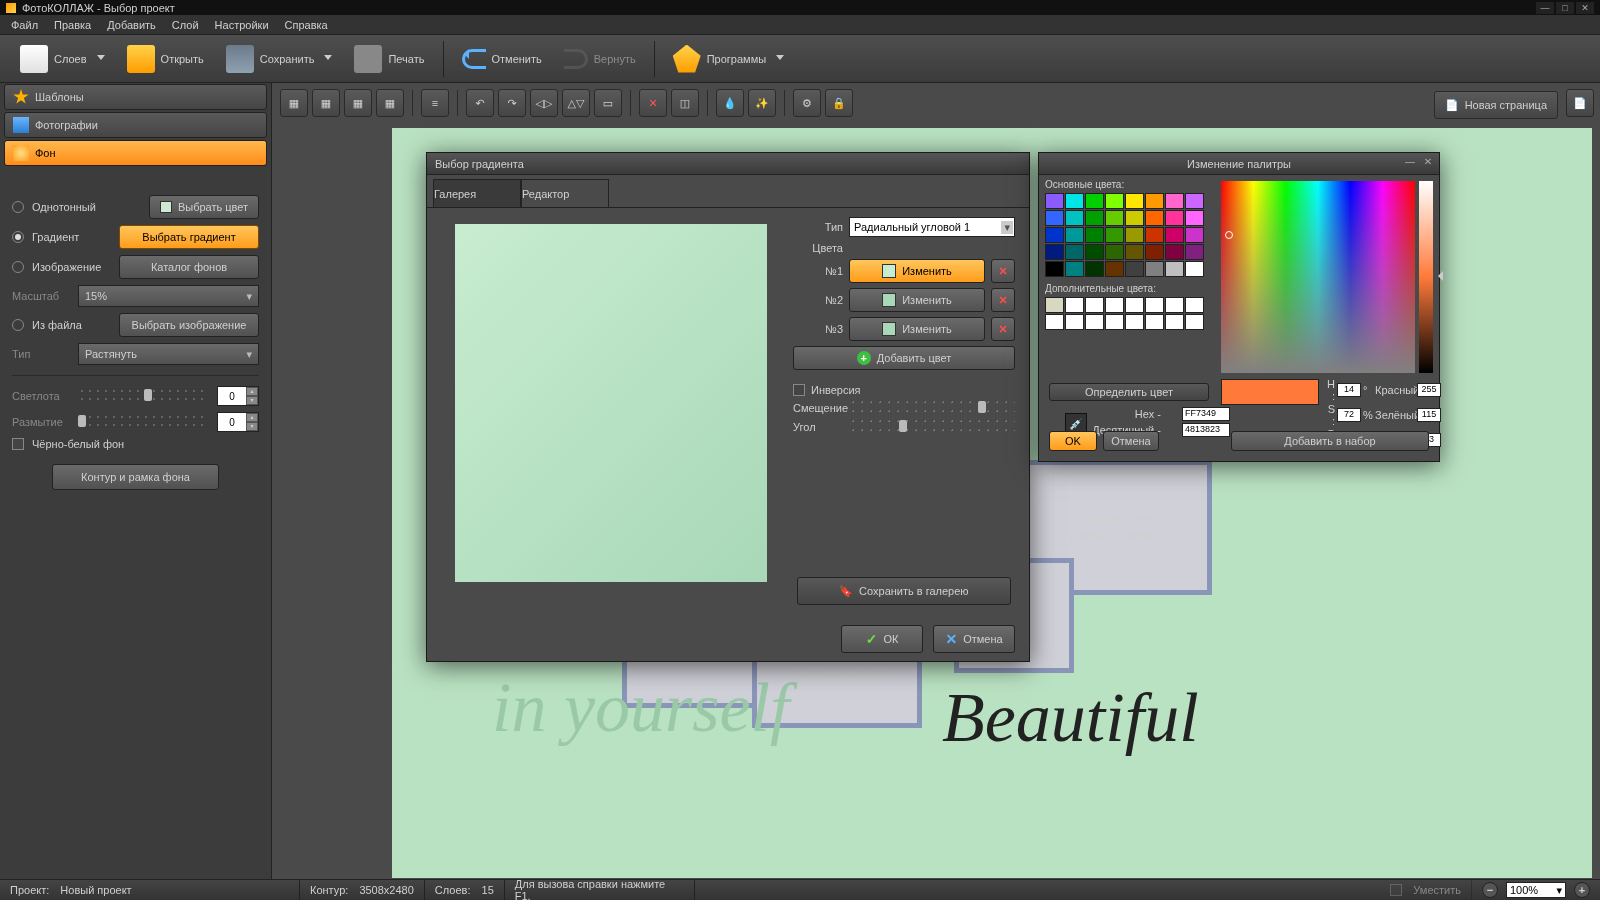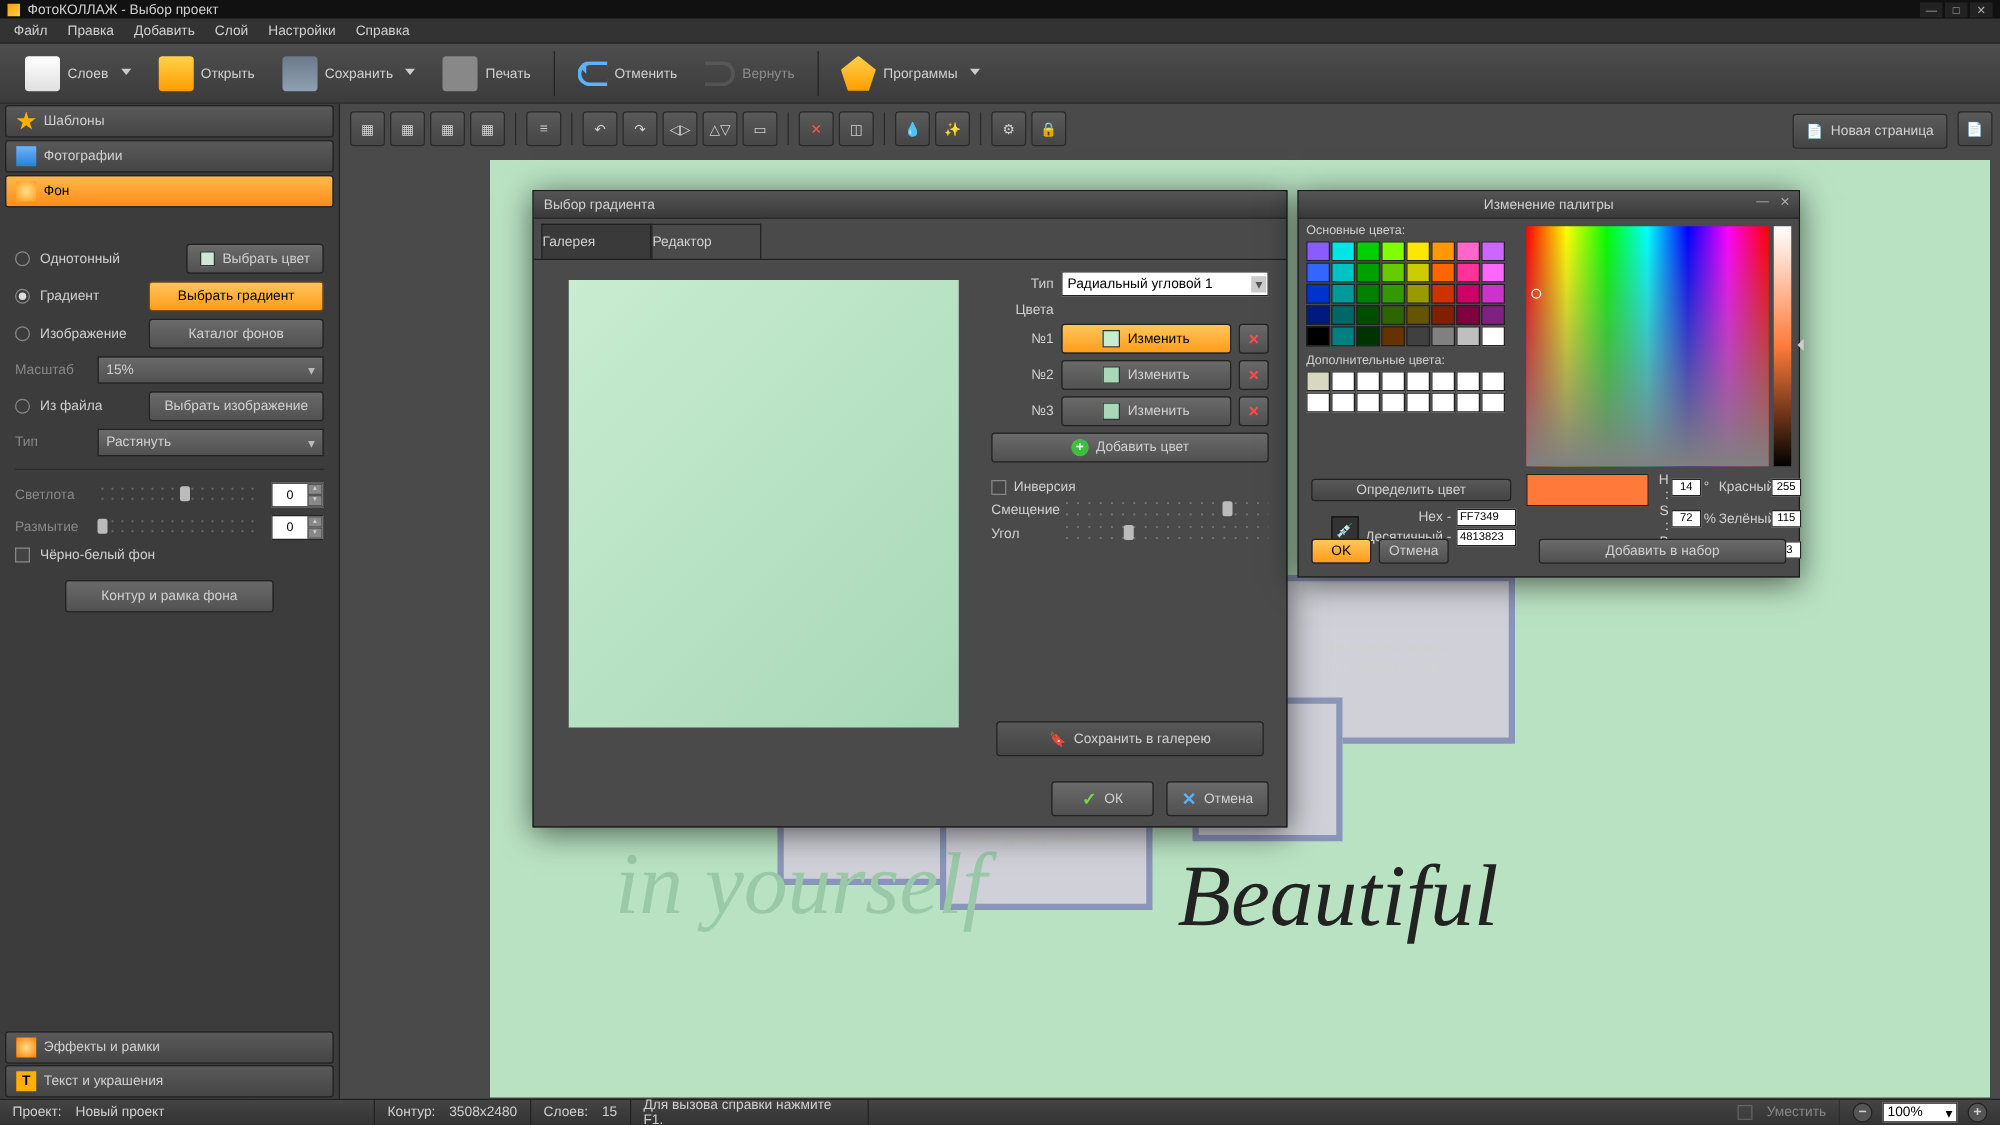--- a/index.html
+++ b/index.html
@@ -103,21 +103,21 @@
 .valstrip{position:absolute;left:374px;top:6px;width:14px;height:192px;background:linear-gradient(to bottom,#fff,#ff7a3a,#000)}
 .valptr{position:absolute;left:388px;top:96px;width:0;height:0;border:5px solid transparent;border-right-color:#ccc}
 .swbig{position:absolute;left:176px;top:204px;width:98px;height:26px;background:#ff7a3a;border:1px solid #222}
 .numgrid{position:absolute;left:278px;top:202px;width:118px;font-size:9px}
 .numrow{display:flex;align-items:center;gap:2px;margin:1px 0}
 .numrow .l1{width:12px;text-align:right}
 .numrow .v1{width:24px;height:14px;background:#fff;color:#000;border:1px solid #222;text-align:center;font-size:9px}
 .numrow .u1{width:10px}
 .numrow .l2{width:40px;text-align:right}
 .hexrow{position:absolute;left:46px;top:230px;font-size:10px}
-.hexrow .r{display:flex;align-items:center;gap:4px;margin:2px 0;justify-content:flex-end}
+.hexrow .r{display:flex;align-items:center;gap:21px;margin:2px 0;justify-content:flex-end}
 .hexrow .lab{width:70px;text-align:right}
 .hexrow .val{width:48px;height:14px;background:#fff;color:#000;border:1px solid #222;padding:0 2px;font-size:9px}
 .eyedrop{position:absolute;left:20px;top:238px;width:22px;height:22px;background:#333;border:1px solid #111;display:flex;align-items:center;justify-content:center}
 .defbtn{position:absolute;left:4px;top:208px;width:160px;height:18px;background:linear-gradient(#585858,#444);border:1px solid #222;border-radius:3px;display:flex;align-items:center;justify-content:center;font-size:10px}
 .palft{position:absolute;bottom:4px;left:4px;right:4px;height:22px;display:flex;gap:6px}
 .palft .b{height:20px;background:linear-gradient(#6a6a6a,#515151);border:1px solid #222;border-radius:3px;display:flex;align-items:center;justify-content:center;font-size:10px}
 .palft .ok{width:48px;background:linear-gradient(#ffc65c,#ff9c1a);color:#000}
 .palft .ok span{color:#000}
 .palft .cn{width:56px}
 .palft .add{flex:1}
@@ -276,30 +276,20 @@
         </div>
       <div class="row">
           <div class="chk"></div>
           <span>Чёрно-белый фон</span>
         </div>
       <div class="bigbtn">
           <span>Контур и рамка фона</span>
         </div>
     </div>
 
-    <div style="margin-top:auto">
-      <div class="accitem">
-          <div class="aico ai-fx"></div>
-          <span>Эффекты и рамки</span>
-        </div>
-      <div class="accitem">
-          <div class="aico ai-txt">T</div>
-          <span>Текст и украшения</span>
-        </div>
-    </div>
   </div>
 
   <div class="canvaswrap">
     <div class="canvastb">
       <div class="ctbtn">▦</div>
       <div class="ctbtn">▦</div>
       <div class="ctbtn">▦</div>
       <div class="ctbtn">▦</div>
       <div class="csep"></div>
       <div class="ctbtn">≡</div>

